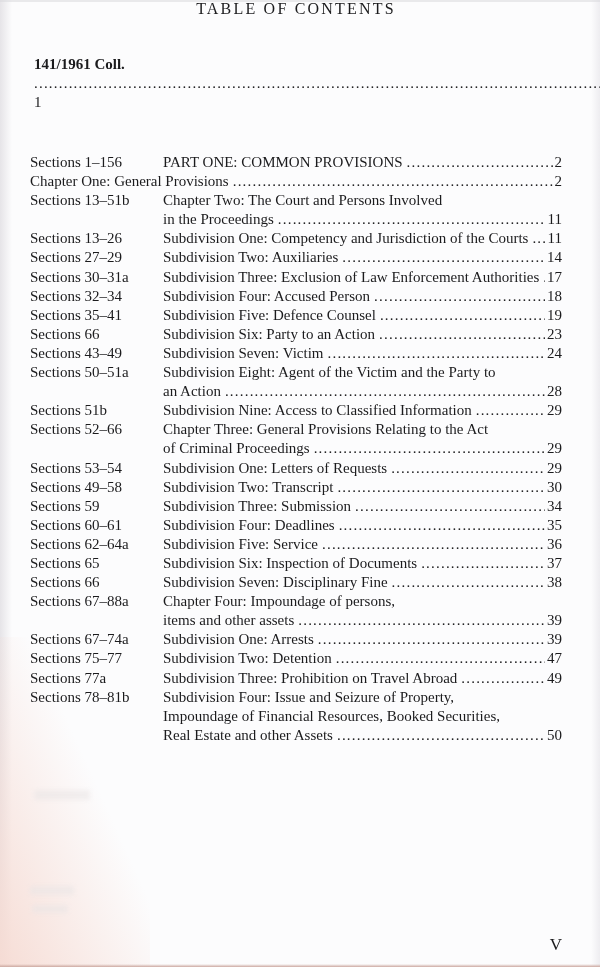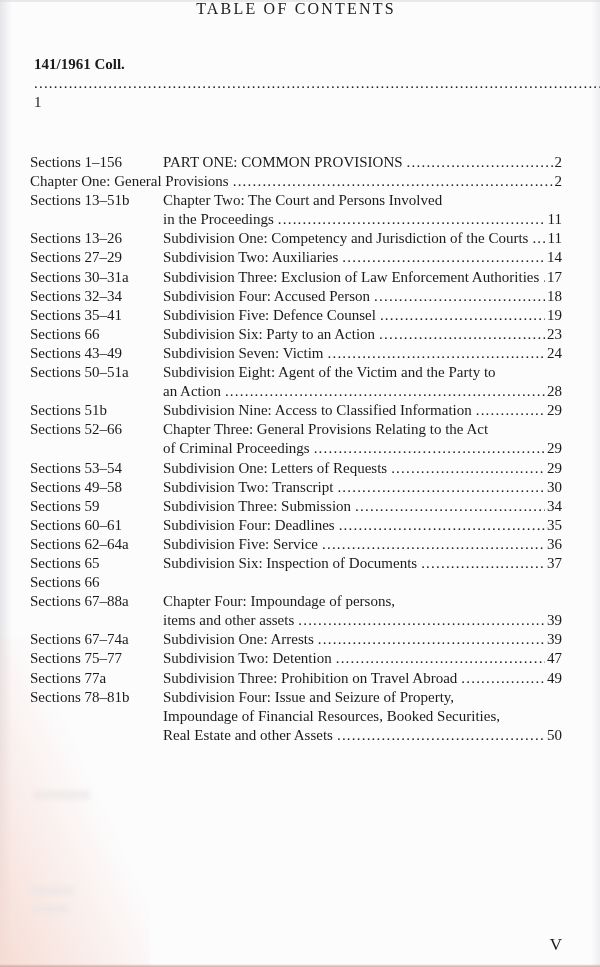--- a/index.html
+++ b/index.html
@@ -311,20 +311,27 @@
           <span class="title">
             <span class="rowline">
               <span class="txt">Subdivision Six: Inspection of Documents</span>
               <span class="leader"></span>
               <span class="pagenum">37</span>
             </span>
           </span>
         </div>
         <div class="entry">
           <span class="sections">Sections 66</span>
+          <span class="title">
+            <span class="rowline">
+              <span class="txt">Subdivision Seven: Disciplinary Fine</span>
+              <span class="leader"></span>
+              <span class="pagenum">38</span>
+            </span>
+          </span>
         </div>
         <div class="entry bold">
           <span class="sections">Sections 67–88a</span>
           <span class="title">
             <span class="rowline">
               <span class="txt">Chapter Four: Impoundage of persons,</span>
             </span>
             <span class="rowline">
               <span class="txt">items and other assets</span>
               <span class="leader"></span>

